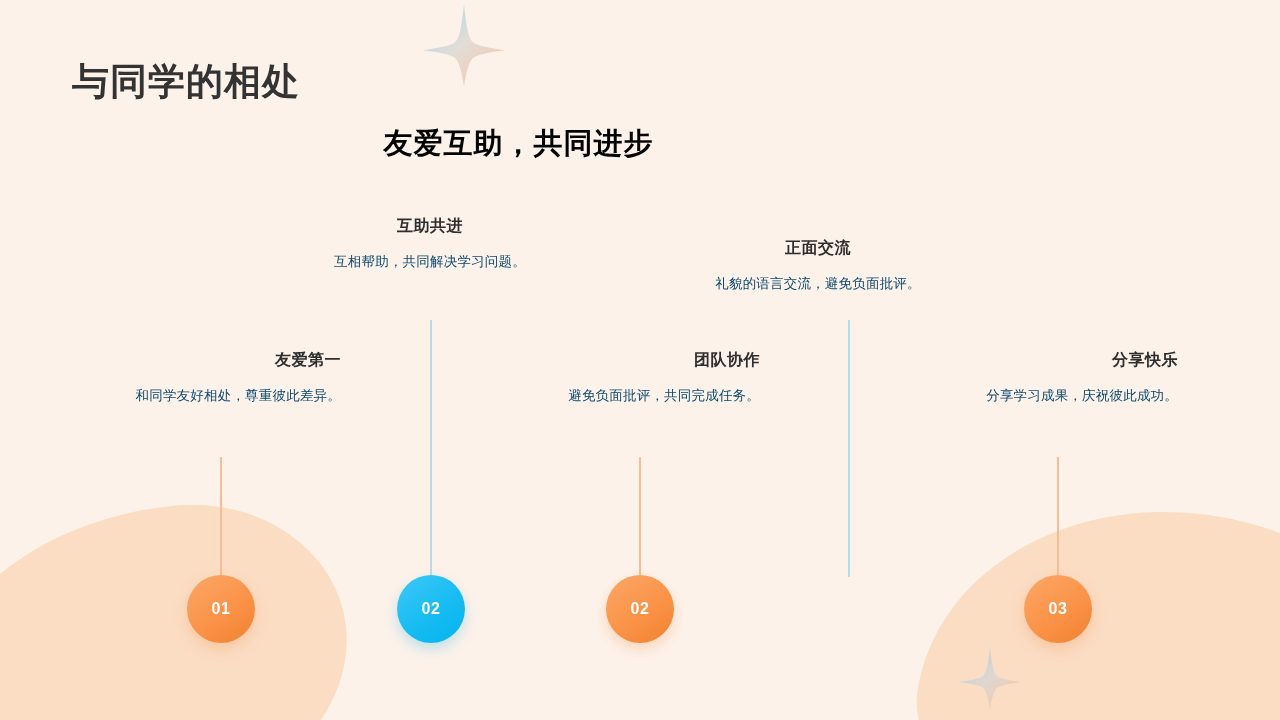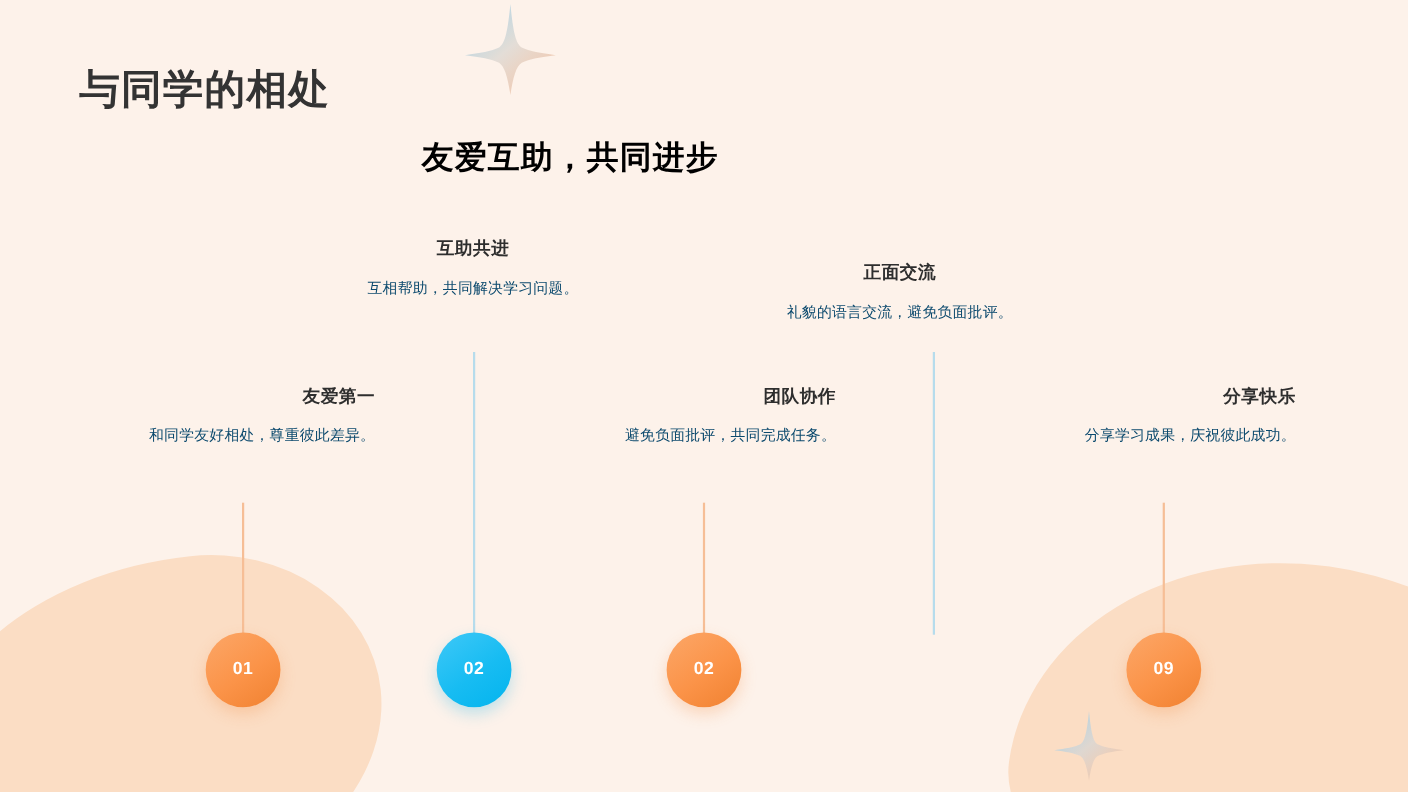--- a/index.html
+++ b/index.html
@@ -159,16 +159,16 @@
   <div class="circle circle-orange" style="left:187px;  top:575px;">
     <span>01</span>
   </div>
   <div class="circle circle-blue" style="left:397px;  top:575px;">
     <span>02</span>
   </div>
   <div class="circle circle-orange" style="left:606px;  top:575px;">
     <span>02</span>
   </div>
   <div class="circle circle-orange" style="left:1024px; top:575px;">
-    <span>09</span>
+    <span>03</span>
   </div>
 
 </div>
 
 </body></html>

